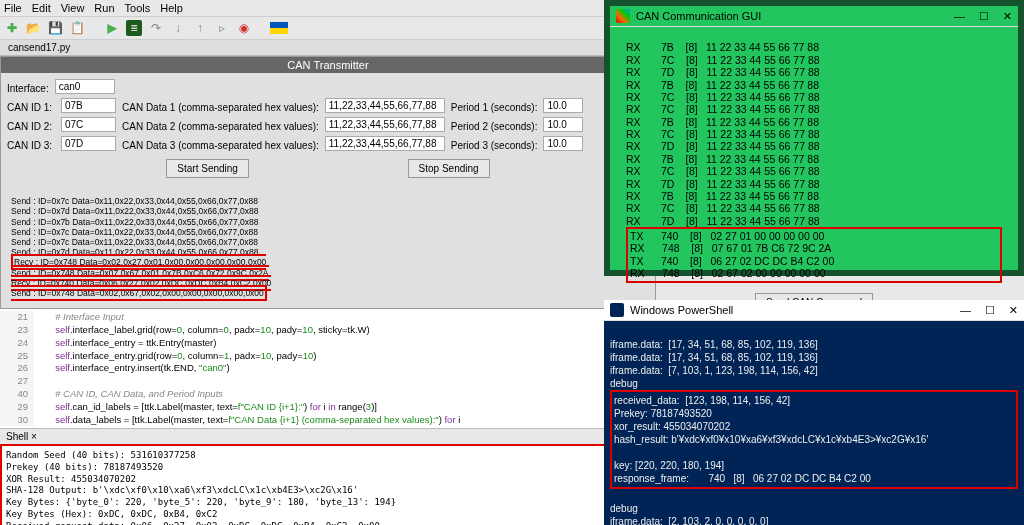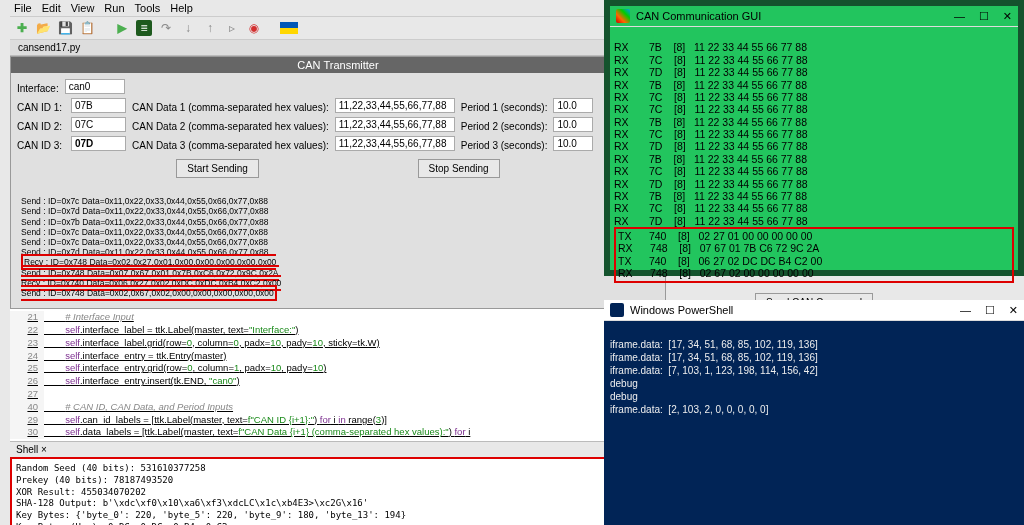--- a/index.html
+++ b/index.html
@@ -1,19 +1,19 @@
 <!DOCTYPE html>
 <html><head>
 <meta charset="utf-8">
 <style>
   * { margin: 0; padding: 0; box-sizing: border-box; font-family: Arial, sans-serif; }
   body { width: 1024px; height: 525px; overflow: hidden; position: relative; background: #e8e8e8; font-size: 10px; }
   
   
-  .ide { position: absolute; left: 10px; top: 0; width: 656px; height: 525px; background: #f0f0f0; }
+  .ide { position: absolute; left: 0; top: 0; width: 656px; height: 525px; background: #f0f0f0; }
   .menubar { background: #e8e8e8; padding: 2px 4px; font-size: 11px; display: flex; gap: 10px; border-bottom: 1px solid #ccc; }
   .menubar span { cursor: pointer; }
   .toolbar { background: #e8e8e8; padding: 3px 4px; display: flex; gap: 6px; align-items: center; border-bottom: 1px solid #ccc; }
   .ticon { width: 16px; height: 16px; display: inline-flex; align-items: center; justify-content: center; font-size: 12px; }
   .green { color: #4caf50; font-weight: bold; }
   .red { color: #d32f2f; }
   .gray { color: #888; }
   .tab { background: #ddd; padding: 2px 8px; font-size: 10px; border-bottom: 1px solid #bbb; }
   
   
@@ -23,38 +23,38 @@
   .cantx-body { padding: 6px; }
   .form-row { display: flex; align-items: flex-end; gap: 6px; margin-bottom: 4px; font-size: 10px; }
   .form-row label { white-space: nowrap; }
   .form-row input { background: #fff; border: 1px solid #aaa; padding: 1px 3px; font-size: 10px; }
   .btn { background: #e8e8e8; border: 1px solid #999; padding: 3px 10px; font-size: 10px; cursor: pointer; }
   .log { font-family: monospace; font-size: 8.5px; line-height: 1.2; background: #e0e0e0; padding: 4px; white-space: pre; }
   .log .hlbox { border: 2px solid #d00; padding: 1px; }
   
   
   .code { background: #fff; font-family: monospace; font-size: 9.5px; line-height: 1.35; padding: 2px 0; }
-  .code-row { display: flex; text-decoration: underline; }
+  .code-row { display: flex; }
   .gutter { width: 34px; text-align: right; color: #888; padding-right: 6px; background: #f5f5f5; }
   .codetxt { flex: 1; white-space: pre; }
   .kw { color: #7b2d8e; }
   .str { color: #1a8a1a; }
   .num { color: #1a8a1a; }
   .com { color: #888; font-style: italic; }
   
   
   .shell-tab { background: #e8e8e8; padding: 2px 6px; font-size: 10px; border-top: 1px solid #bbb; }
   .shell { background: #fff; border: 2px solid #d00; font-family: monospace; font-size: 9px; line-height: 1.3; padding: 4px; white-space: pre; }
   
   
   .cangui { position: absolute; left: 604px; top: 0; width: 420px; height: 276px; background: #22c55e; border: 6px solid #14532d; }
   .winbar { display: flex; align-items: center; padding: 3px 6px; font-size: 11px; border-bottom: 1px solid #ddd; }
   .winbar .ico { width: 14px; height: 14px; background: linear-gradient(45deg,#c00,#f60,#0c0,#09f); border-radius: 2px; margin-right: 6px; }
   .winbar .winctrls { margin-left: auto; display: flex; gap: 14px; font-family: monospace; }
-  .cangui-body { font-family: monospace; font-size: 10.5px; line-height: 1.18; padding: 2px 4px; white-space: pre; }
+  .cangui-body { font-family: monospace; font-size: 10.5px; line-height: 1.18; padding: 2px 16px; white-space: pre; }
   .cangui-body .hlbox { border: 2px solid #d00; padding: 1px 2px; display: block; }
   .cangui-foot { text-align: center; padding: 8px; }
   
   
   .ps { position: absolute; left: 604px; top: 300px; width: 420px; height: 225px; background: #012456; color: #eee; font-family: monospace; font-size: 10px; }
   .ps .winbar { background: #fff; color: #000; }
   .ps .winbar .ico { background: #012456; }
   .ps-body { padding: 4px 6px; line-height: 1.3; white-space: pre-wrap; word-break: break-all; }
   .ps-body .hlbox { border: 2px solid #d00; padding: 2px; display: block; }
 </style>
@@ -109,21 +109,21 @@
       <div class="form-row">
         <label style="width:48px">CAN ID 2:</label>
         <input style="width: 55px;" value="07C">
         <label>CAN Data 2 (comma-separated hex values):</label>
         <input style="width: 120px;" value="11,22,33,44,55,66,77,88">
         <label>Period 2 (seconds):</label>
         <input style="width: 40px;" value="10.0">
       </div>
       <div class="form-row">
         <label style="width:48px">CAN ID 3:</label>
-        <input style="width: 55px; font-weight: bold;" value="07D">
+        <input style="width: 55px;" value="07D">
         <label>CAN Data 3 (comma-separated hex values):</label>
         <input style="width: 120px;" value="11,22,33,44,55,66,77,88">
         <label>Period 3 (seconds):</label>
         <input style="width: 40px;" value="10.0">
       </div>
       <div style="display:flex;justify-content:space-around;padding:4px 80px;align-items:flex-end;">
         <button class="btn">Start Sending</button>
         <button class="btn">Stop Sending</button>
       </div>
       <div class="log">
@@ -139,24 +139,20 @@
 Send : ID=0x748 Data=0x02,0x67,0x02,0x00,0x00,0x00,0x00,0x00</span></div>
     </div>
   </div>
 
   <div class="code" id="codebox">
       <div class="code-row">
         <div class="gutter">21</div>
         <div class="codetxt">        <span class="com"># Interface Input</span></div>
       </div>
       <div class="code-row">
-        <div class="gutter">22</div>
-        <div class="codetxt">        <span class="kw">self</span>.interface_label = ttk.Label(master, text=<span class="str">"Interface:"</span>)</div>
-      </div>
-      <div class="code-row">
         <div class="gutter">23</div>
         <div class="codetxt">        <span class="kw">self</span>.interface_label.grid(row=<span class="num">0</span>, column=<span class="num">0</span>, padx=<span class="num">10</span>, pady=<span class="num">10</span>, sticky=tk.W)</div>
       </div>
       <div class="code-row">
         <div class="gutter">24</div>
         <div class="codetxt">        <span class="kw">self</span>.interface_entry = ttk.Entry(master)</div>
       </div>
       <div class="code-row">
         <div class="gutter">25</div>
         <div class="codetxt">        <span class="kw">self</span>.interface_entry.grid(row=<span class="num">0</span>, column=<span class="num">1</span>, padx=<span class="num">10</span>, pady=<span class="num">10</span>)</div>
@@ -237,15 +233,22 @@
       <span>—</span>
       <span>☐</span>
       <span>✕</span>
     </span>
   </div>
   <div class="ps-body">
 <span>iframe.data:  [17, 34, 51, 68, 85, 102, 119, 136]
 iframe.data:  [17, 34, 51, 68, 85, 102, 119, 136]
 iframe.data:  [7, 103, 1, 123, 198, 114, 156, 42]
 debug</span>
+<span class="hlbox">received_data:  [123, 198, 114, 156, 42]
+Prekey: 78187493520
+xor_result: 455034070202
+hash_result: b'¥xdc¥xf0¥x10¥xa6¥xf3¥xdcLC¥x1c¥xb4E3&gt;¥xc2G¥x16'
+
+key: [220, 220, 180, 194]
+response_frame:       740   [8]   06 27 02 DC DC B4 C2 00</span>
 <span>debug
 iframe.data:  [2, 103, 2, 0, 0, 0, 0, 0]</span></div>
 </div>
 
 </body></html>

